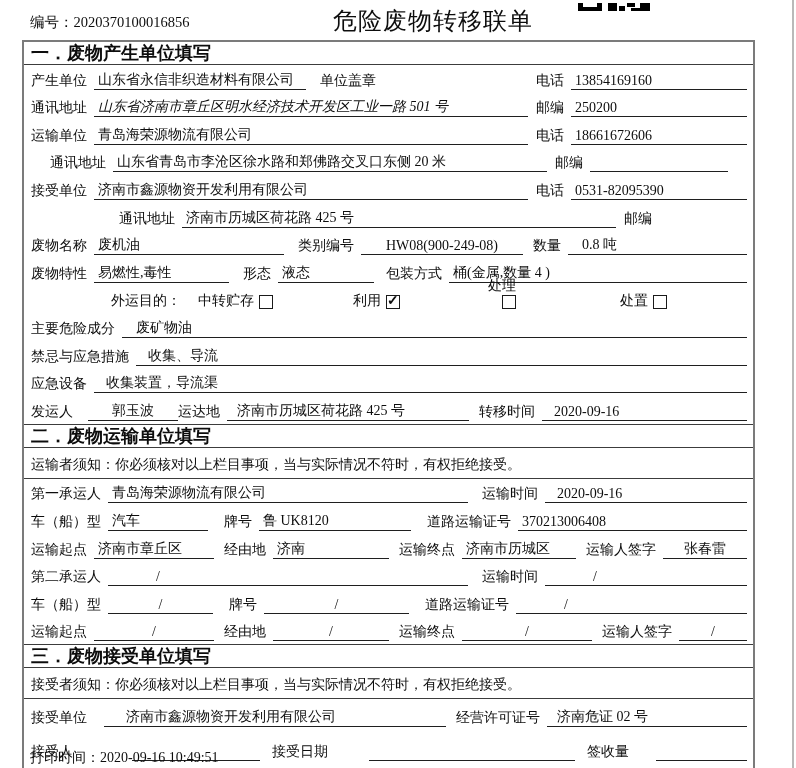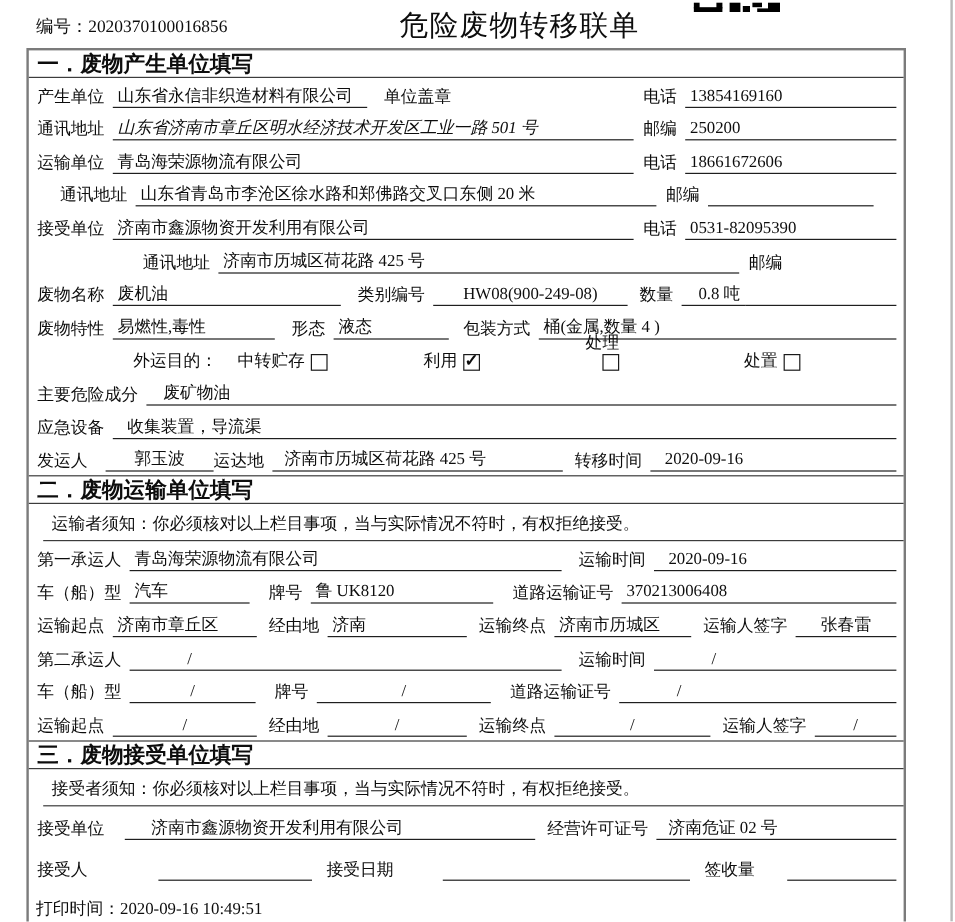--- a/index.html
+++ b/index.html
@@ -17,21 +17,21 @@
     position:absolute;left:22px;top:40px;width:733px;box-sizing:border-box;
     border:2px solid #7b7b7b;background:#fff;
   }
   .sec-h{
     height:22px;line-height:22px;font-weight:bold;padding-left:7px;
     border-bottom:1.5px solid #3c3c3c;font-size:18px;
   }
   .sec-h.mid{border-top:1.5px solid #3c3c3c;}
   .note-row{
     height:26px;display:flex;align-items:flex-end;padding:0 6px 4px 7px;
-    border-bottom:1px solid #3c3c3c;white-space:nowrap;margin-left:12px;
+    border-bottom:1px solid #3c3c3c;white-space:nowrap;
   }
   .row{display:flex;align-items:flex-end;height:24.6px;padding:0 6px 3px 7px;white-space:nowrap;justify-content:center;}
   .row.tall{height:28px;padding-bottom:6px;}
   .main{width:505px;display:flex;align-items:flex-end;flex:none;}
   .lbl{flex:none;margin-right:7px;}
   .v{border-bottom:1px solid #1f1f1f;padding:0 4px;box-sizing:border-box;flex:none;min-height:17px;}
   .grow{flex:1 1 auto;}
   .ctr{text-align:center;}
   .sl{padding-left:48px;}
   .cb{
@@ -163,20 +163,24 @@
       <span>处置</span>
       <span class="cb"></span>
     </span>
   </div>
 
   <div class="row">
     <span class="lbl">主要危险成分</span>
     <span class="v grow" style="padding-left:14px;">废矿物油</span>
   </div>
 
+  <div class="row">
+    <span class="lbl">禁忌与应急措施</span>
+    <span class="v grow" style="padding-left:12px;">收集、导流</span>
+  </div>
 
   <div class="row">
     <span class="lbl">应急设备</span>
     <span class="v grow" style="padding-left:12px;">收集装置，导流渠</span>
   </div>
 
   <div class="row">
     <span class="lbl">发运人</span>
     <span class="v ctr" style="width:90px;margin-left:8px;">郭玉波</span>
     <span class="lbl" style="">运达地</span>

